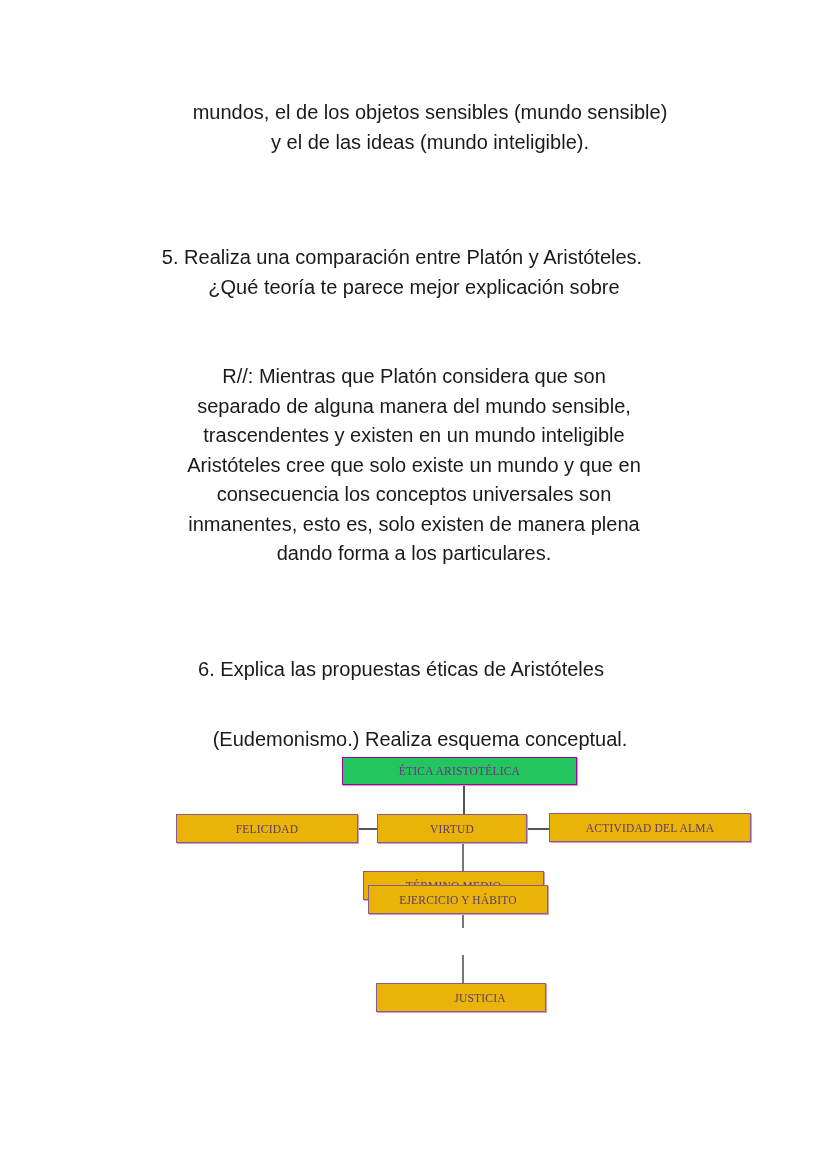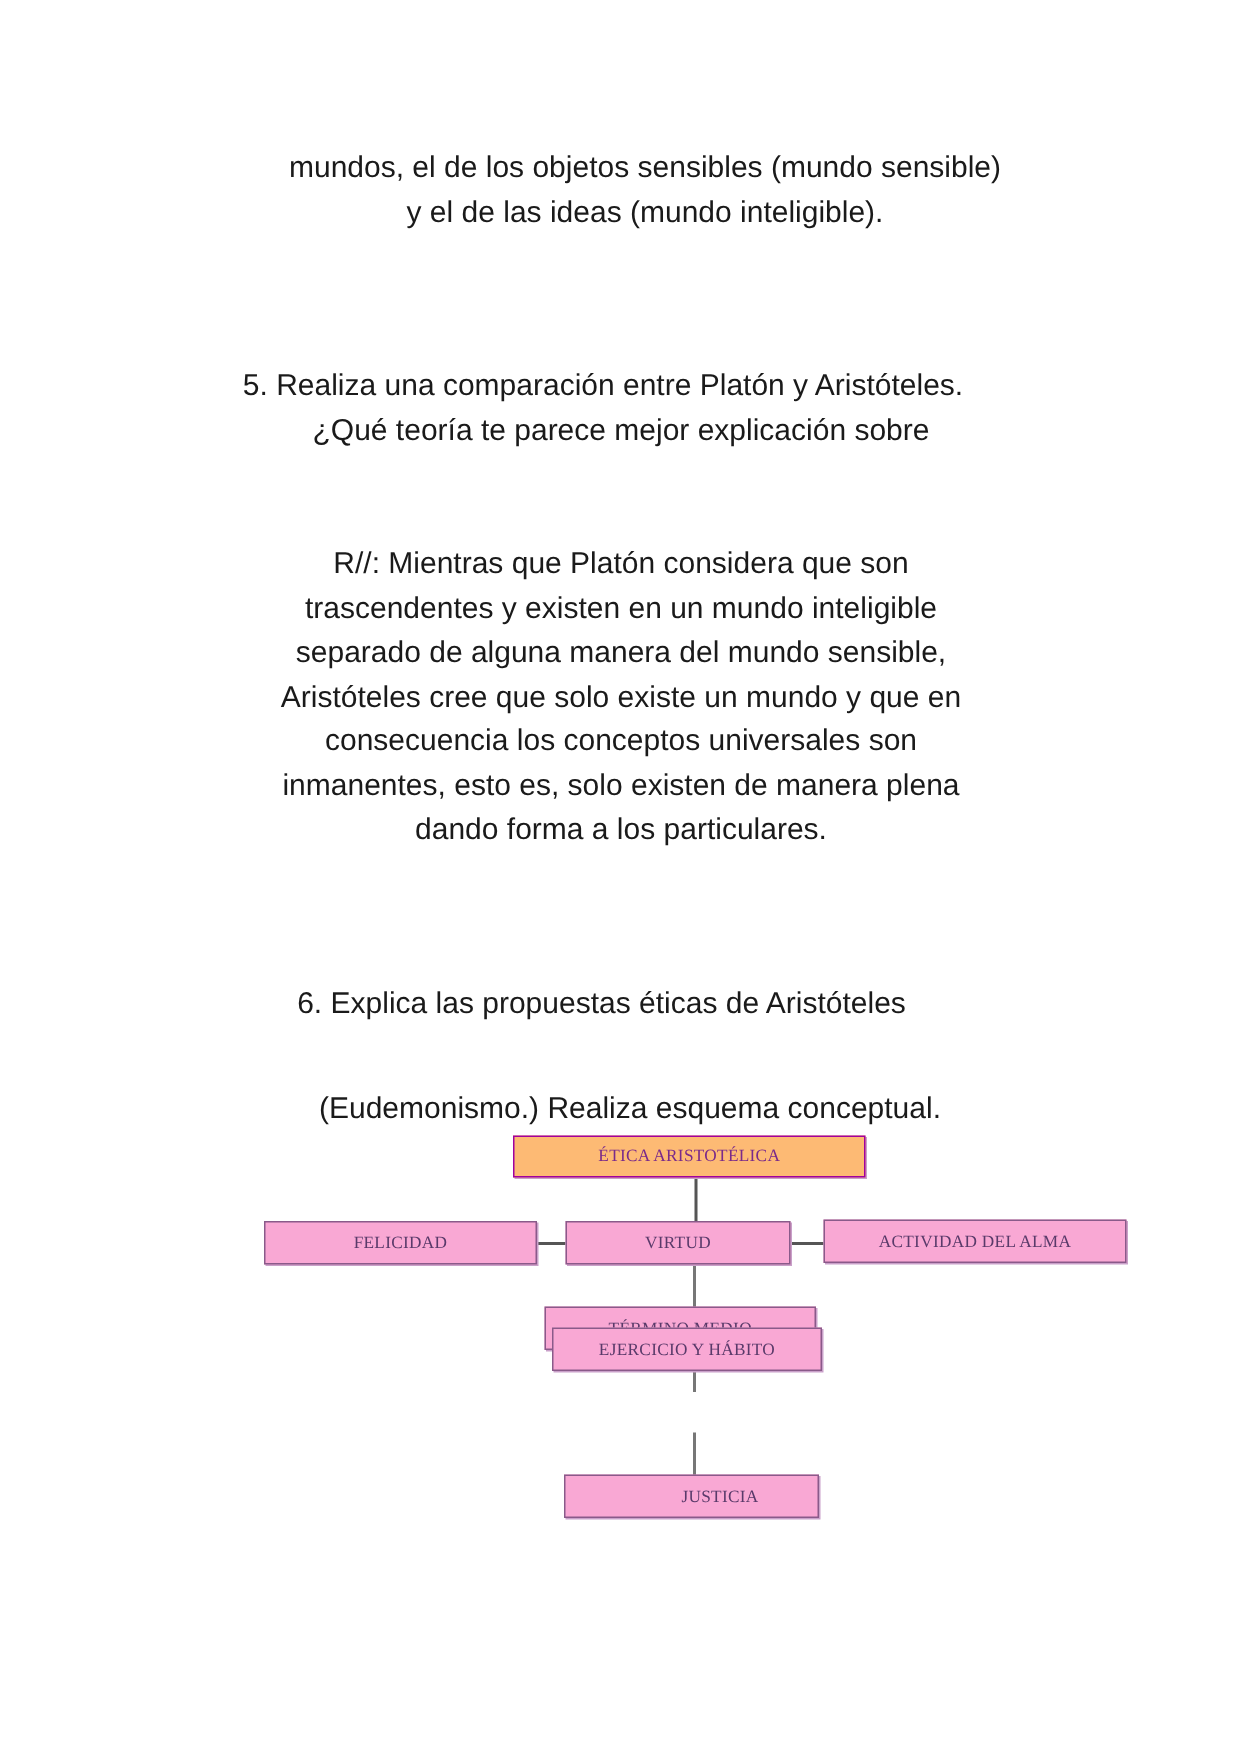--- a/index.html
+++ b/index.html
@@ -25,35 +25,35 @@
       margin: 0;
     }
     .para .line {
       display: block;
       white-space: nowrap;
     }
     
     .node {
       position: absolute;
       box-sizing: border-box;
-      background: #f9a8d4;
+      background: #eab308;
       border: 1.5px solid #8a5a8a;
       font-family: "Liberation Serif", serif;
       font-size: 11.5px;
       color: #5a3a6a;
       text-align: center;
       letter-spacing: 0.2px;
       display: flex;
       align-items: center;
       justify-content: center;
       white-space: nowrap;
       box-shadow: 1px 1px 0 #c9a0c9;
     }
     .node.root {
-      background: #fdba74;
+      background: #22c55e;
       border-color: #a000a0;
       color: #7a2a8a;
     }
     .conn {
       position: absolute;
       background: #555555;
     }
     .conn.v { width: 1.5px; }
     .conn.h { height: 1.5px; }
   </style>
@@ -67,22 +67,22 @@
 
 <div class="para" style="top:243px; left:-12px;">
   <span class="line">5. Realiza una comparación entre Platón y Aristóteles.</span>
 </div>
 <div class="para" style="top:272.5px;">
   <span class="line">¿Qué teoría te parece mejor explicación sobre</span>
 </div>
 
 <div class="para" style="top:362px;">
   <span class="line">R//: Mientras que Platón considera que son</span>
+  <span class="line">separado de alguna manera del mundo sensible,</span>
   <span class="line">trascendentes y existen en un mundo inteligible</span>
-  <span class="line">separado de alguna manera del mundo sensible,</span>
   <span class="line">Aristóteles cree que solo existe un mundo y que en</span>
   <span class="line">consecuencia los conceptos universales son</span>
   <span class="line">inmanentes, esto es, solo existen de manera plena</span>
   <span class="line">dando forma a los particulares.</span>
 </div>
 
 <div class="para" style="top:655px; left:0; width:828px;">
   <span class="line" style="padding-right:26px;">6. Explica las propuestas éticas de Aristóteles</span>
   <span class="line" style="padding-left:12px;margin-top:40px;">(Eudemonismo.) Realiza esquema conceptual.</span>
 </div>

